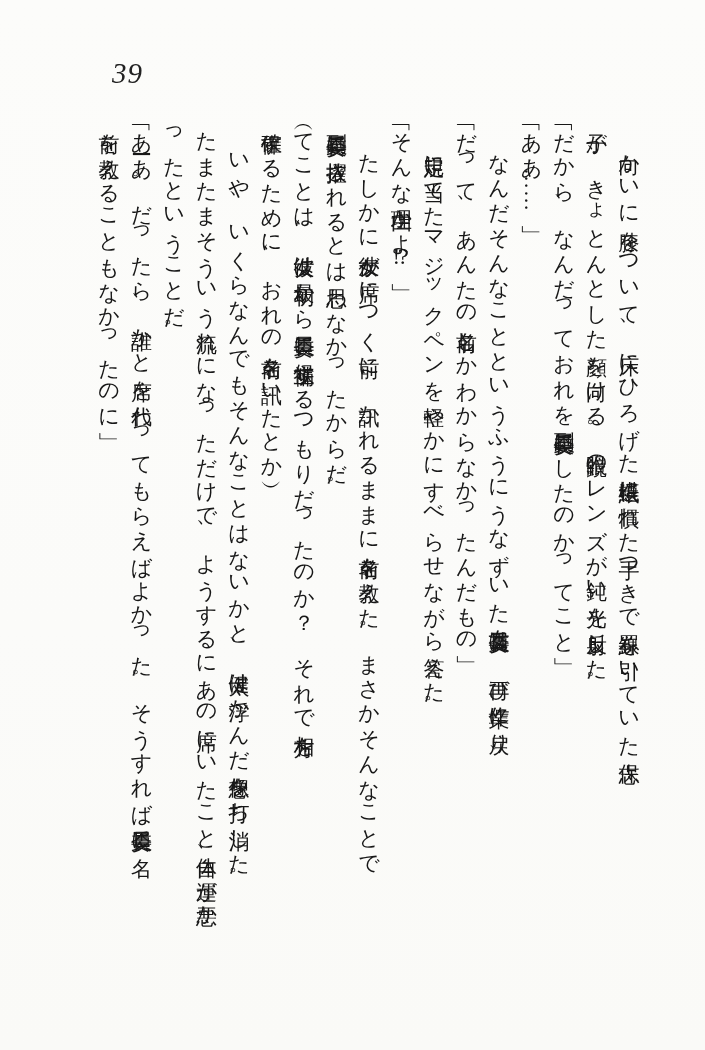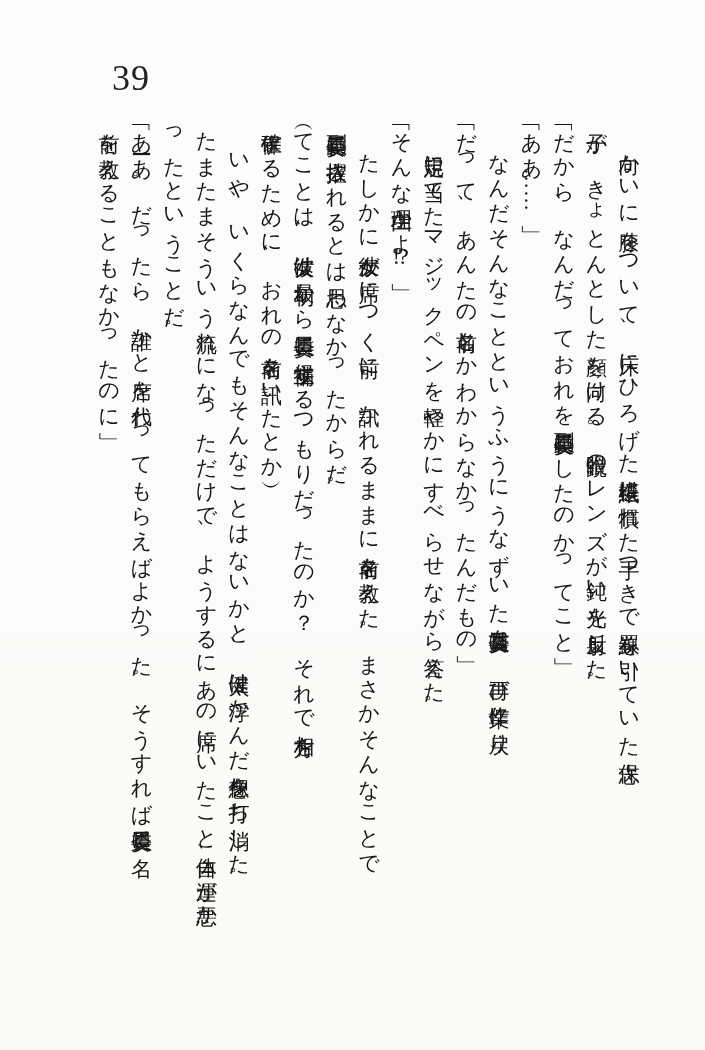--- a/index.html
+++ b/index.html
@@ -17,21 +17,22 @@
   }
   .page {
     position: absolute;
     inset: 0;
     background: linear-gradient(180deg, #fcfcfa 0%, #fbfbf9 60%, #faFaf7 100%);
   }
   .page-number {
     position: absolute;
     top: 57px;
     left: 112px;
-    font-size: 36px;
+    font-style: italic;
+    font-size: 29px;
     letter-spacing: 1px;
     color: #222;
   }
   .text-body {
     position: absolute;
     top: 117px;
     right: 60px;
     width: 553px;
     height: 849px;
     writing-mode: vertical-rl;

